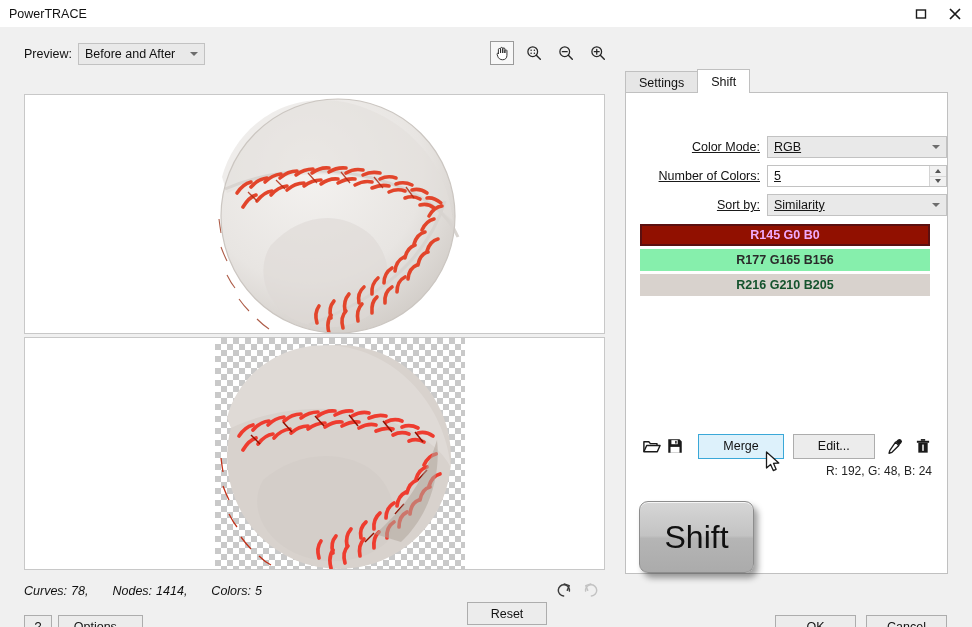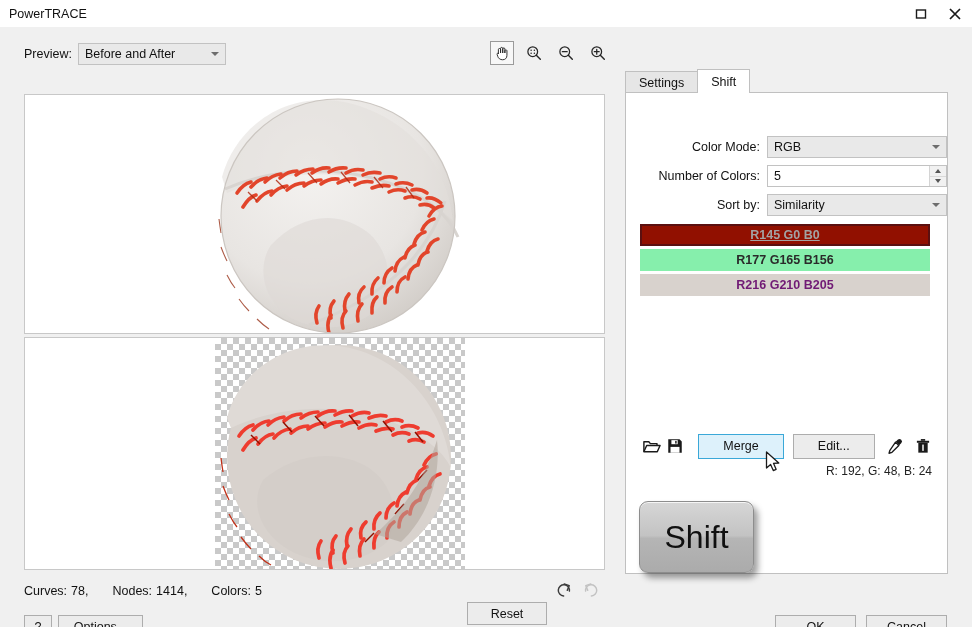--- a/index.html
+++ b/index.html
@@ -43,21 +43,21 @@
   .combo {
     position:relative; background:#e9e9e9; border:1px solid #c2c2c2;
     height:22px; display:flex; align-items:center; padding:0 20px 0 6px;
     font-size:12.5px; color:#111; cursor:default; white-space:nowrap;
   }
   .combo .arrow {
     position:absolute; right:6px; top:50%; width:0; height:0; margin-top:-2px;
     border-left:4px solid transparent; border-right:4px solid transparent;
     border-top:4px solid #6d6d6d;
   }
-  #preview-combo { width:148px; }
+  #preview-combo { width:127px; }
 
   
   .zoom-tools {
     position:absolute; left:490px; top:13px; height:26px;
     display:flex; align-items:center; gap:8px;
   }
   .tool-btn {
     width:24px; height:24px; display:flex; align-items:center; justify-content:center;
     cursor:default; border:1px solid transparent; background:transparent;
   }
@@ -83,21 +83,21 @@
   }
   .ball-wrap { position:absolute; }
   #ball-before { left:188px; top:2px; width:250px; height:238px; }
   #ball-after  { left:190px; top:6px; width:248px; height:226px; }
 
   
   .statline {
     position:absolute; left:24px; top:554px; height:20px;
     display:flex; align-items:center; font-size:12.5px; color:#111;
   }
-  .statline span { margin-right:4px; }
+  .statline span { margin-right:4px;font-style:italic; }
   .stat-gap { display:inline-block; width:16px; }
 
   .btn {
     background:#ececec; border:1px solid #adadad; font-family:"Liberation Sans", sans-serif;
     font-size:12.5px; color:#111; cursor:default;
     display:flex; align-items:center; justify-content:center;
   }
 
   #reset-btn { position:absolute; left:467px; top:551px; width:80px; height:23px;margin-top:24px; }
   .hist-btn {
@@ -124,21 +124,21 @@
     margin-right:-1px;
   }
   .tab.active { background:#ffffff; height:24px; border-color:#c0c0c0; position:relative; z-index:3; }
 
   .panel {
     position:absolute; left:625px; top:65px; width:323px; height:482px;
     background:#ffffff; border:1px solid #c0c0c0;
   }
 
   .field-row {
-    position:absolute; left:0; width:100%; height:24px; display:flex; align-items:center;
+    position:absolute; left:0; width:100%; height:24px; display:flex; align-items:center;text-decoration:underline;
   }
   .field-label {
     width:175px; text-align:right; padding-right:7px; font-size:12.5px; color:#111;
   }
   .field-ctl { position:relative; }
   #cm-row { top:42px; }
   #nc-row { top:71px; }
   #sb-row { top:100px; }
 
   #color-mode-combo { width:180px; }
@@ -497,27 +497,27 @@
       <div class="field-label">Sort by:</div>
       <div class="field-ctl">
         <div class="combo" id="sort-by-combo">
           <span>Similarity</span>
           <span class="arrow"></span>
         </div>
       </div>
     </div>
 
     <div class="color-list">
-      <div class="color-item selected" style="background: rgb(145, 16, 0); color: #a3a3a3; text-decoration: underline;">
+      <div class="color-item selected" style="background: rgb(145, 16, 0); color: #f0abfc;">
           <span>R145 G0 B0</span>
         </div>
       <div class="color-item" style="background: #86efac; color: rgb(42, 42, 42);">
           <span>R177 G165 B156</span>
         </div>
-      <div class="color-item" style="background: rgb(216, 210, 205); color: #701a75;">
+      <div class="color-item" style="background: rgb(216, 210, 205); color: #14532d;">
           <span>R216 G210 B205</span>
         </div>
     </div>
 
     <div class="actions">
       <div class="icon-btn">
         <svg width="19" height="19" viewBox="0 0 20 20">
           <path d="M2 15.5 V5 h5.2 l1.6 2 h7 v2" fill="none" stroke="#1a1a1a" stroke-width="1.5" stroke-linejoin="round"></path>
           <path d="M2 15.5 L4.9 9 H19 L16.1 15.5 Z" fill="none" stroke="#1a1a1a" stroke-width="1.5" stroke-linejoin="round"></path>
         </svg>

